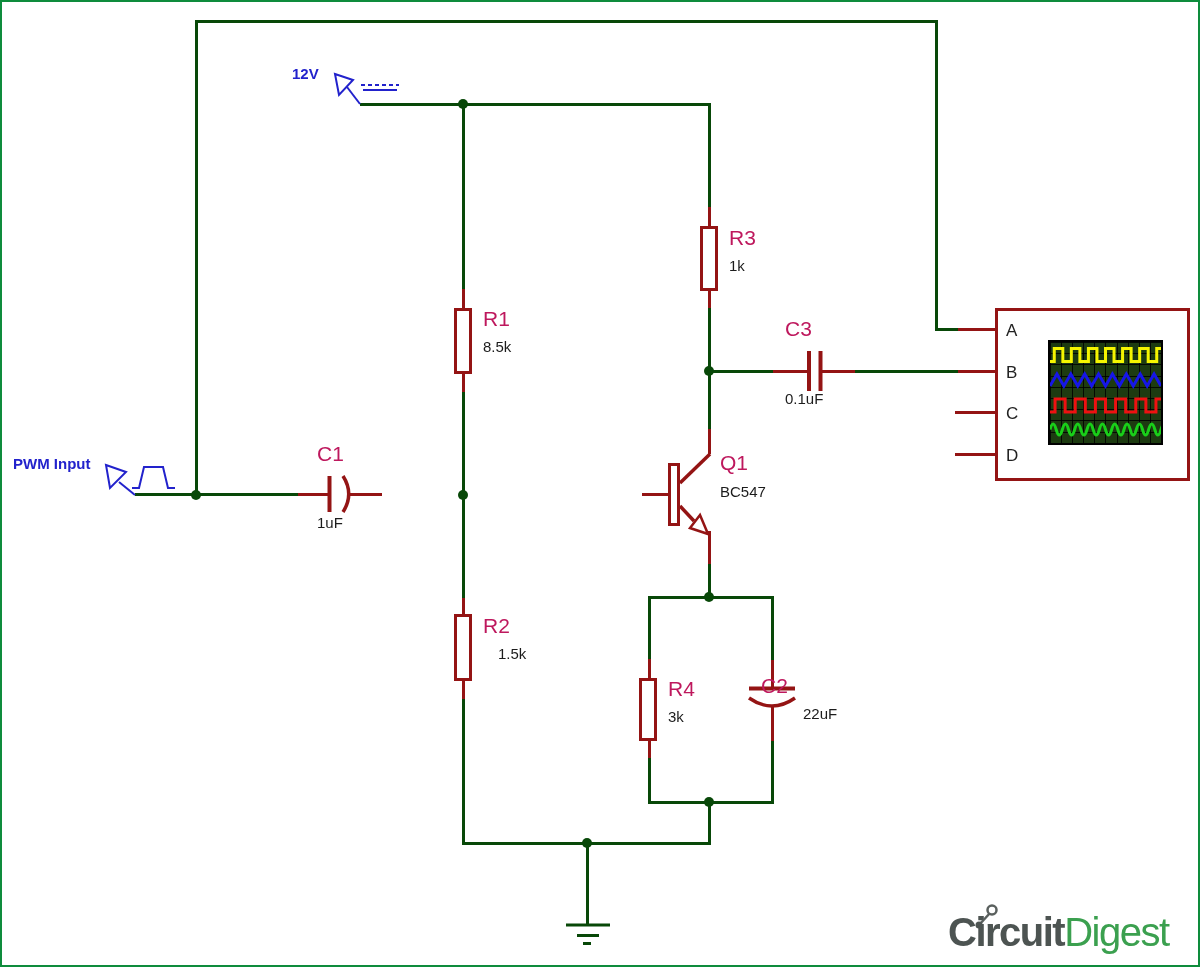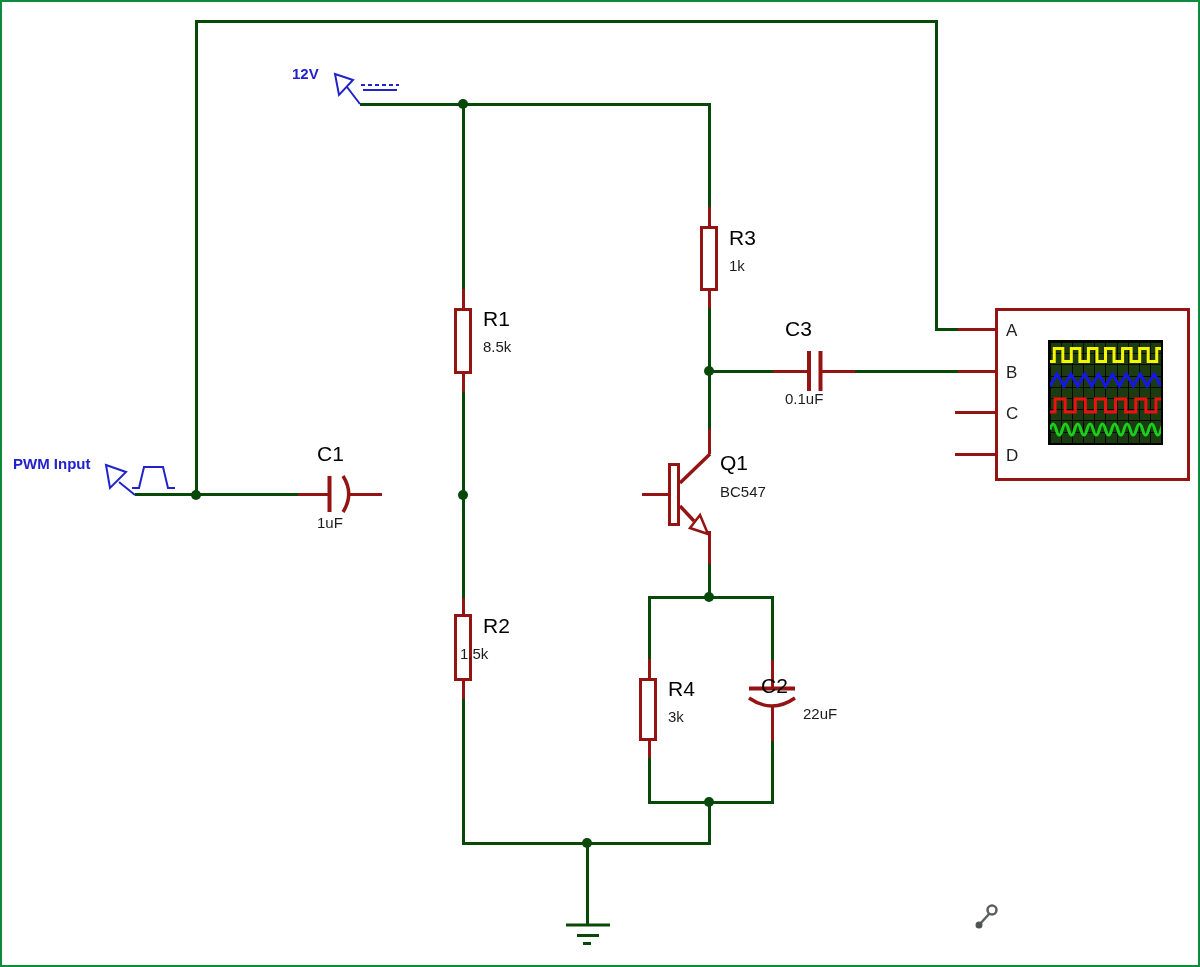--- a/index.html
+++ b/index.html
@@ -5,21 +5,21 @@
   html,body{margin:0;padding:0;background:#fff;}
   .canvas{
     position:relative; width:1200px; height:967px; box-sizing:border-box;
     border:2px solid var(--border,#0e8c3c); background:#fff; overflow:hidden;
     font-family:"Liberation Sans",sans-serif;
   }
   .wg{position:absolute; background:var(--wire,#084808);}
   .wr{position:absolute; background:var(--comp,#941414);}
   .dot{position:absolute; width:10px; height:10px; border-radius:50%; background:var(--wire,#084808);}
   .rbody{position:absolute; background:#fff; border:3px solid var(--comp,#941414); box-sizing:border-box;}
-  .des{position:absolute; font-size:21px; color:#000000; white-space:nowrap;}
+  .des{position:absolute; font-size:21px; color:#be185d; white-space:nowrap;}
   .val{position:absolute; font-size:15px; color:#1c1c1c; white-space:nowrap;}
   .bluelbl{position:absolute; font-size:15px; font-weight:600; color:var(--blue,#2222cc); white-space:nowrap;}
   .pin{position:absolute; font-size:17px; color:#222;}
   .symlayer{position:absolute; left:0; top:0; pointer-events:none;}
   .scopebox{position:absolute; left:993px; top:306px; width:189px; height:167px;
     border:3px solid var(--comp,#941414); background:#fff; box-sizing:content-box;}
   .scopescreen{position:absolute; left:1046px; top:338px; width:111px; height:101px;
     border:2px solid #000; background-color:#1d3b11;
     background-image:
       repeating-linear-gradient(to right, rgba(0,0,0,.85) 0 1px, transparent 1px 11.1px),
@@ -145,31 +145,34 @@
   </div>
 
   <div class="bluelbl" style="left:290px;top:63px">12V</div>
   <div class="bluelbl" style="left:11px;top:453px">PWM Input</div>
 
   <div class="des" style="left:481px;top:305px">R1</div>
   <div class="val" style="left:481px;top:336px">8.5k</div>
   <div class="des" style="left:727px;top:224px">R3</div>
   <div class="val" style="left:727px;top:255px">1k</div>
   <div class="des" style="left:481px;top:612px">R2</div>
-  <div class="val" style="left:458px;top:643px">1.5k</div>
+  <div class="val" style="left:496px;top:643px">1.5k</div>
   <div class="des" style="left:666px;top:675px">R4</div>
   <div class="val" style="left:666px;top:706px">3k</div>
   <div class="des" style="left:315px;top:440px">C1</div>
   <div class="val" style="left:315px;top:512px">1uF</div>
   <div class="des" style="left:783px;top:315px">C3</div>
   <div class="val" style="left:783px;top:388px">0.1uF</div>
   <div class="des" style="left:759px;top:672px">C2</div>
   <div class="val" style="left:801px;top:703px">22uF</div>
   <div class="des" style="left:718px;top:449px">Q1</div>
   <div class="val" style="left:718px;top:481px">BC547</div>
 
+  <div class="logo">
+    <span class="p1">Circuit</span><span class="p2">Digest</span>
+  </div>
   <svg style="position:absolute;left:963px;top:899px" width="34" height="30" viewBox="0 0 34 30">
     <line x1="14" y1="24" x2="25" y2="12" stroke="#5a605e" stroke-width="2.5"></line>
     <circle cx="14" cy="24" r="3.5" fill="#4d5452"></circle>
     <circle cx="27" cy="9" r="4.5" fill="#ffffff" stroke="#5a605e" stroke-width="2.5"></circle>
   </svg>
 
 </div>
 
 </body></html>

